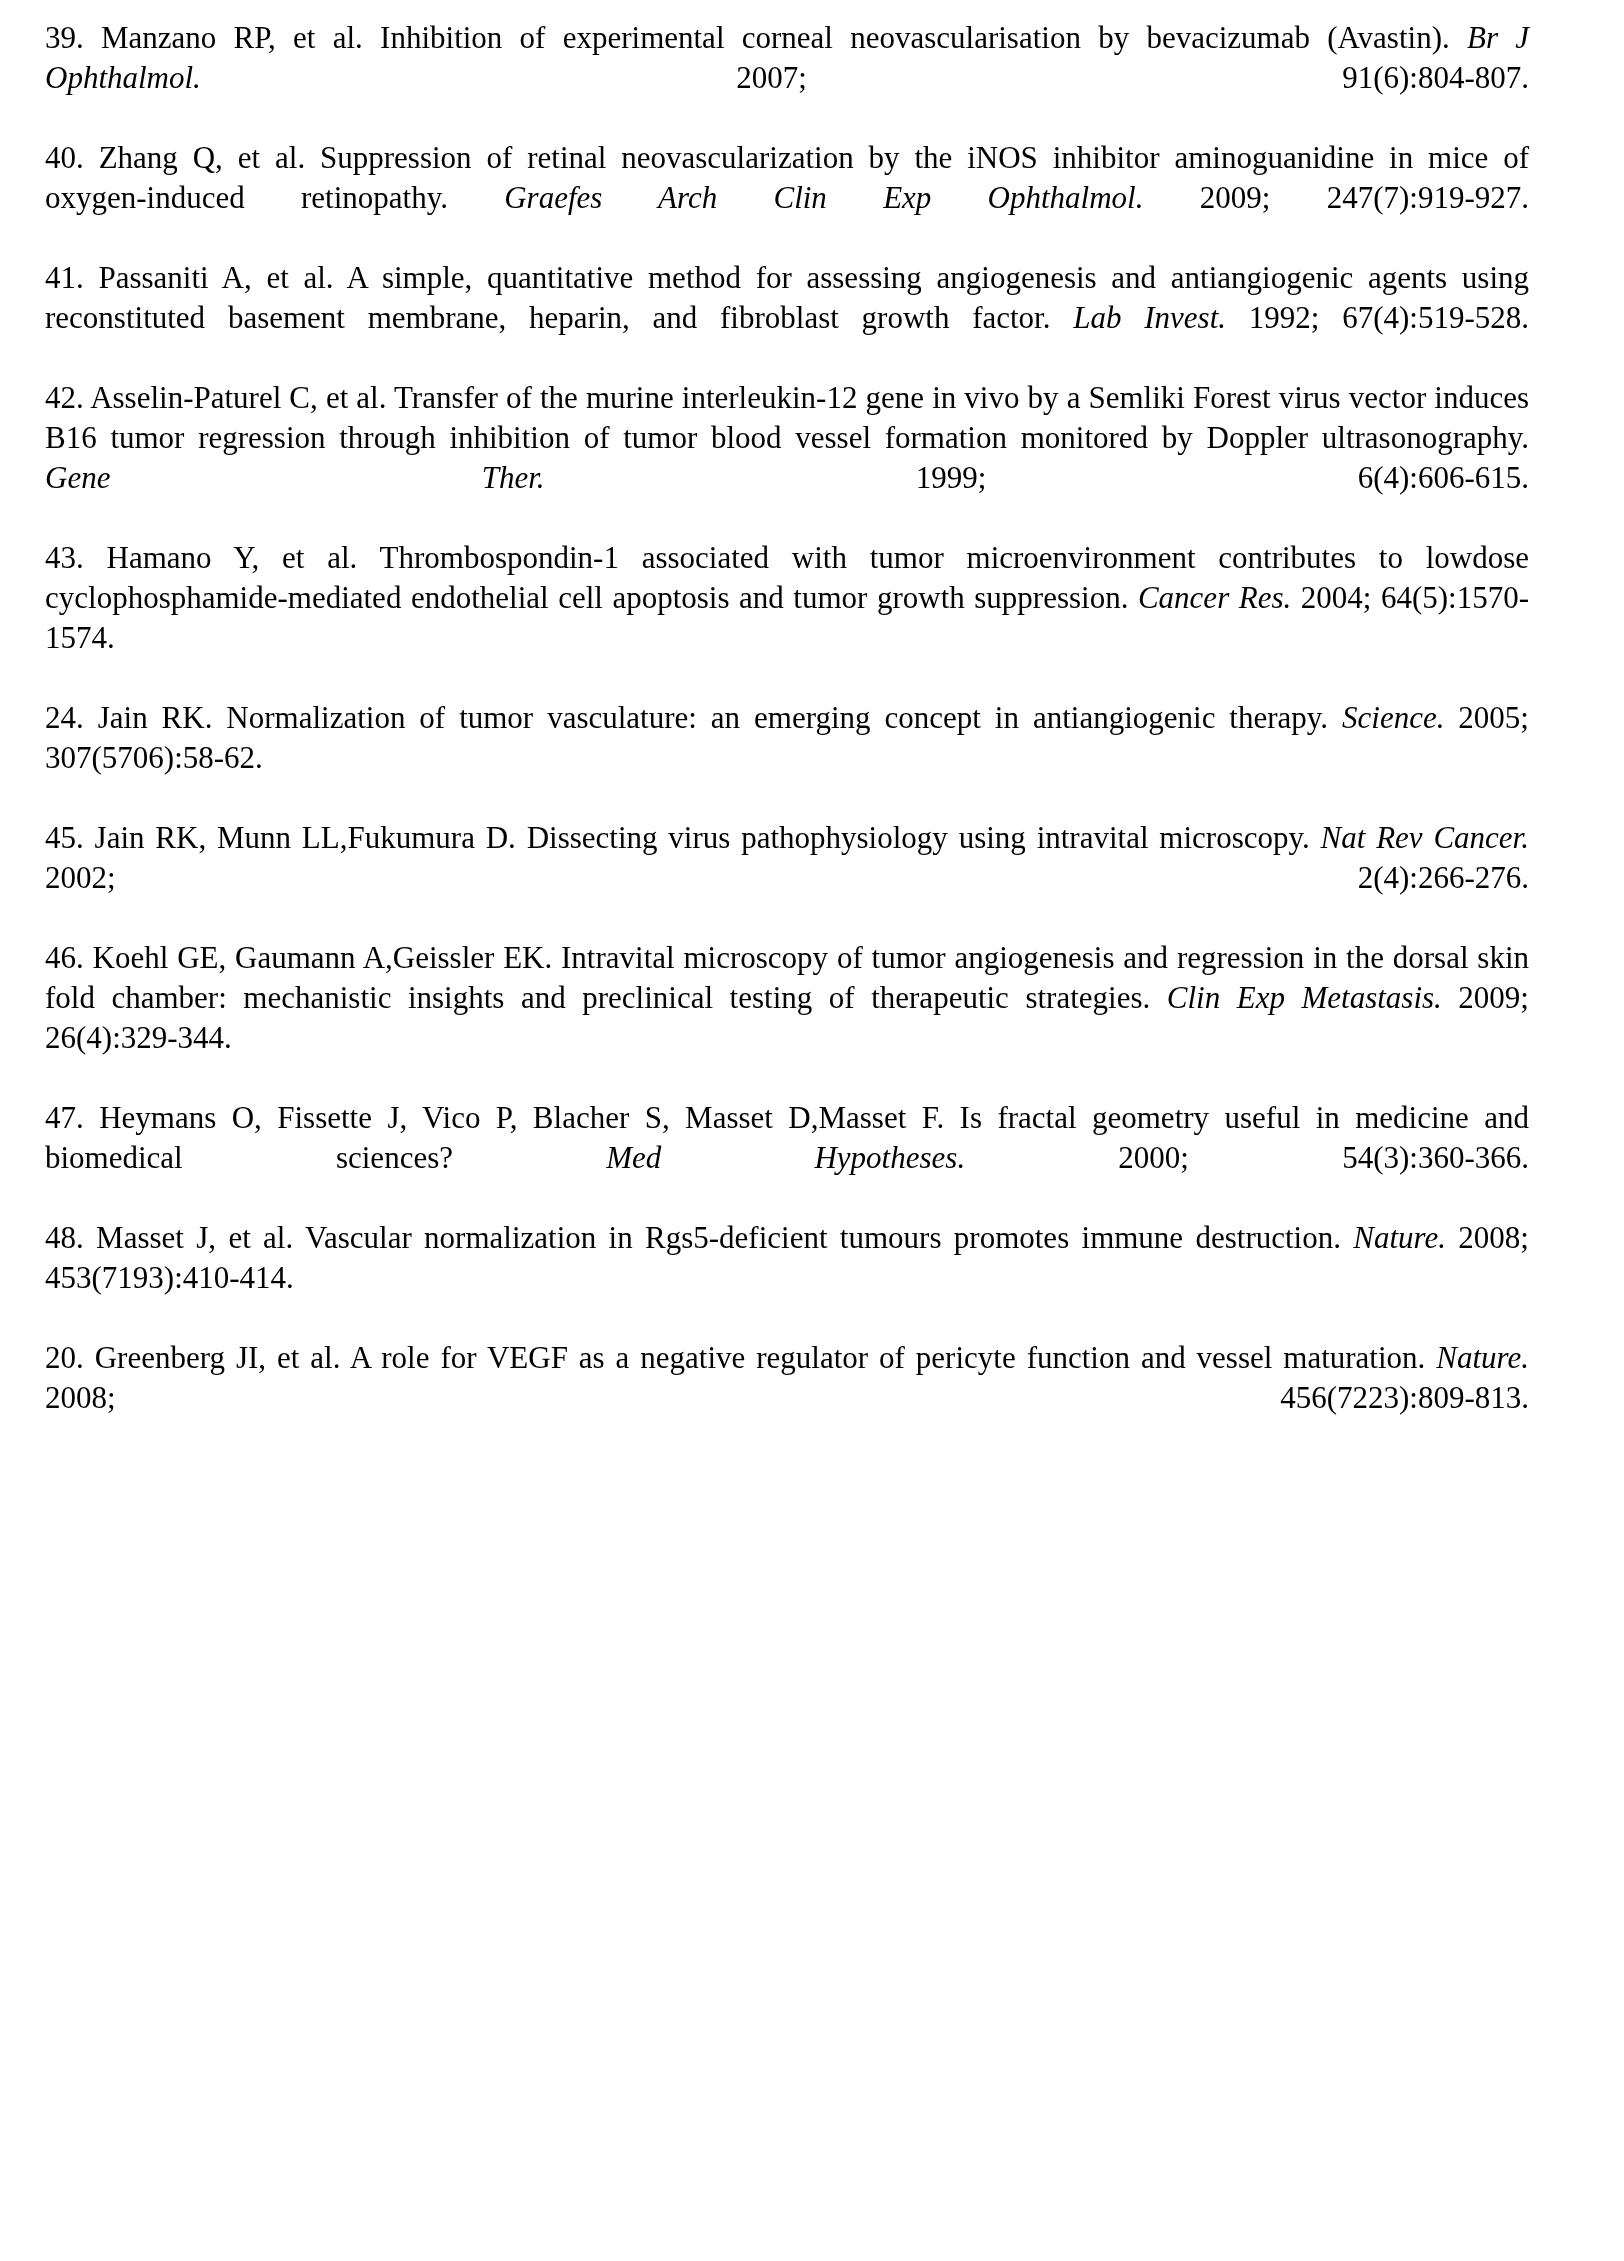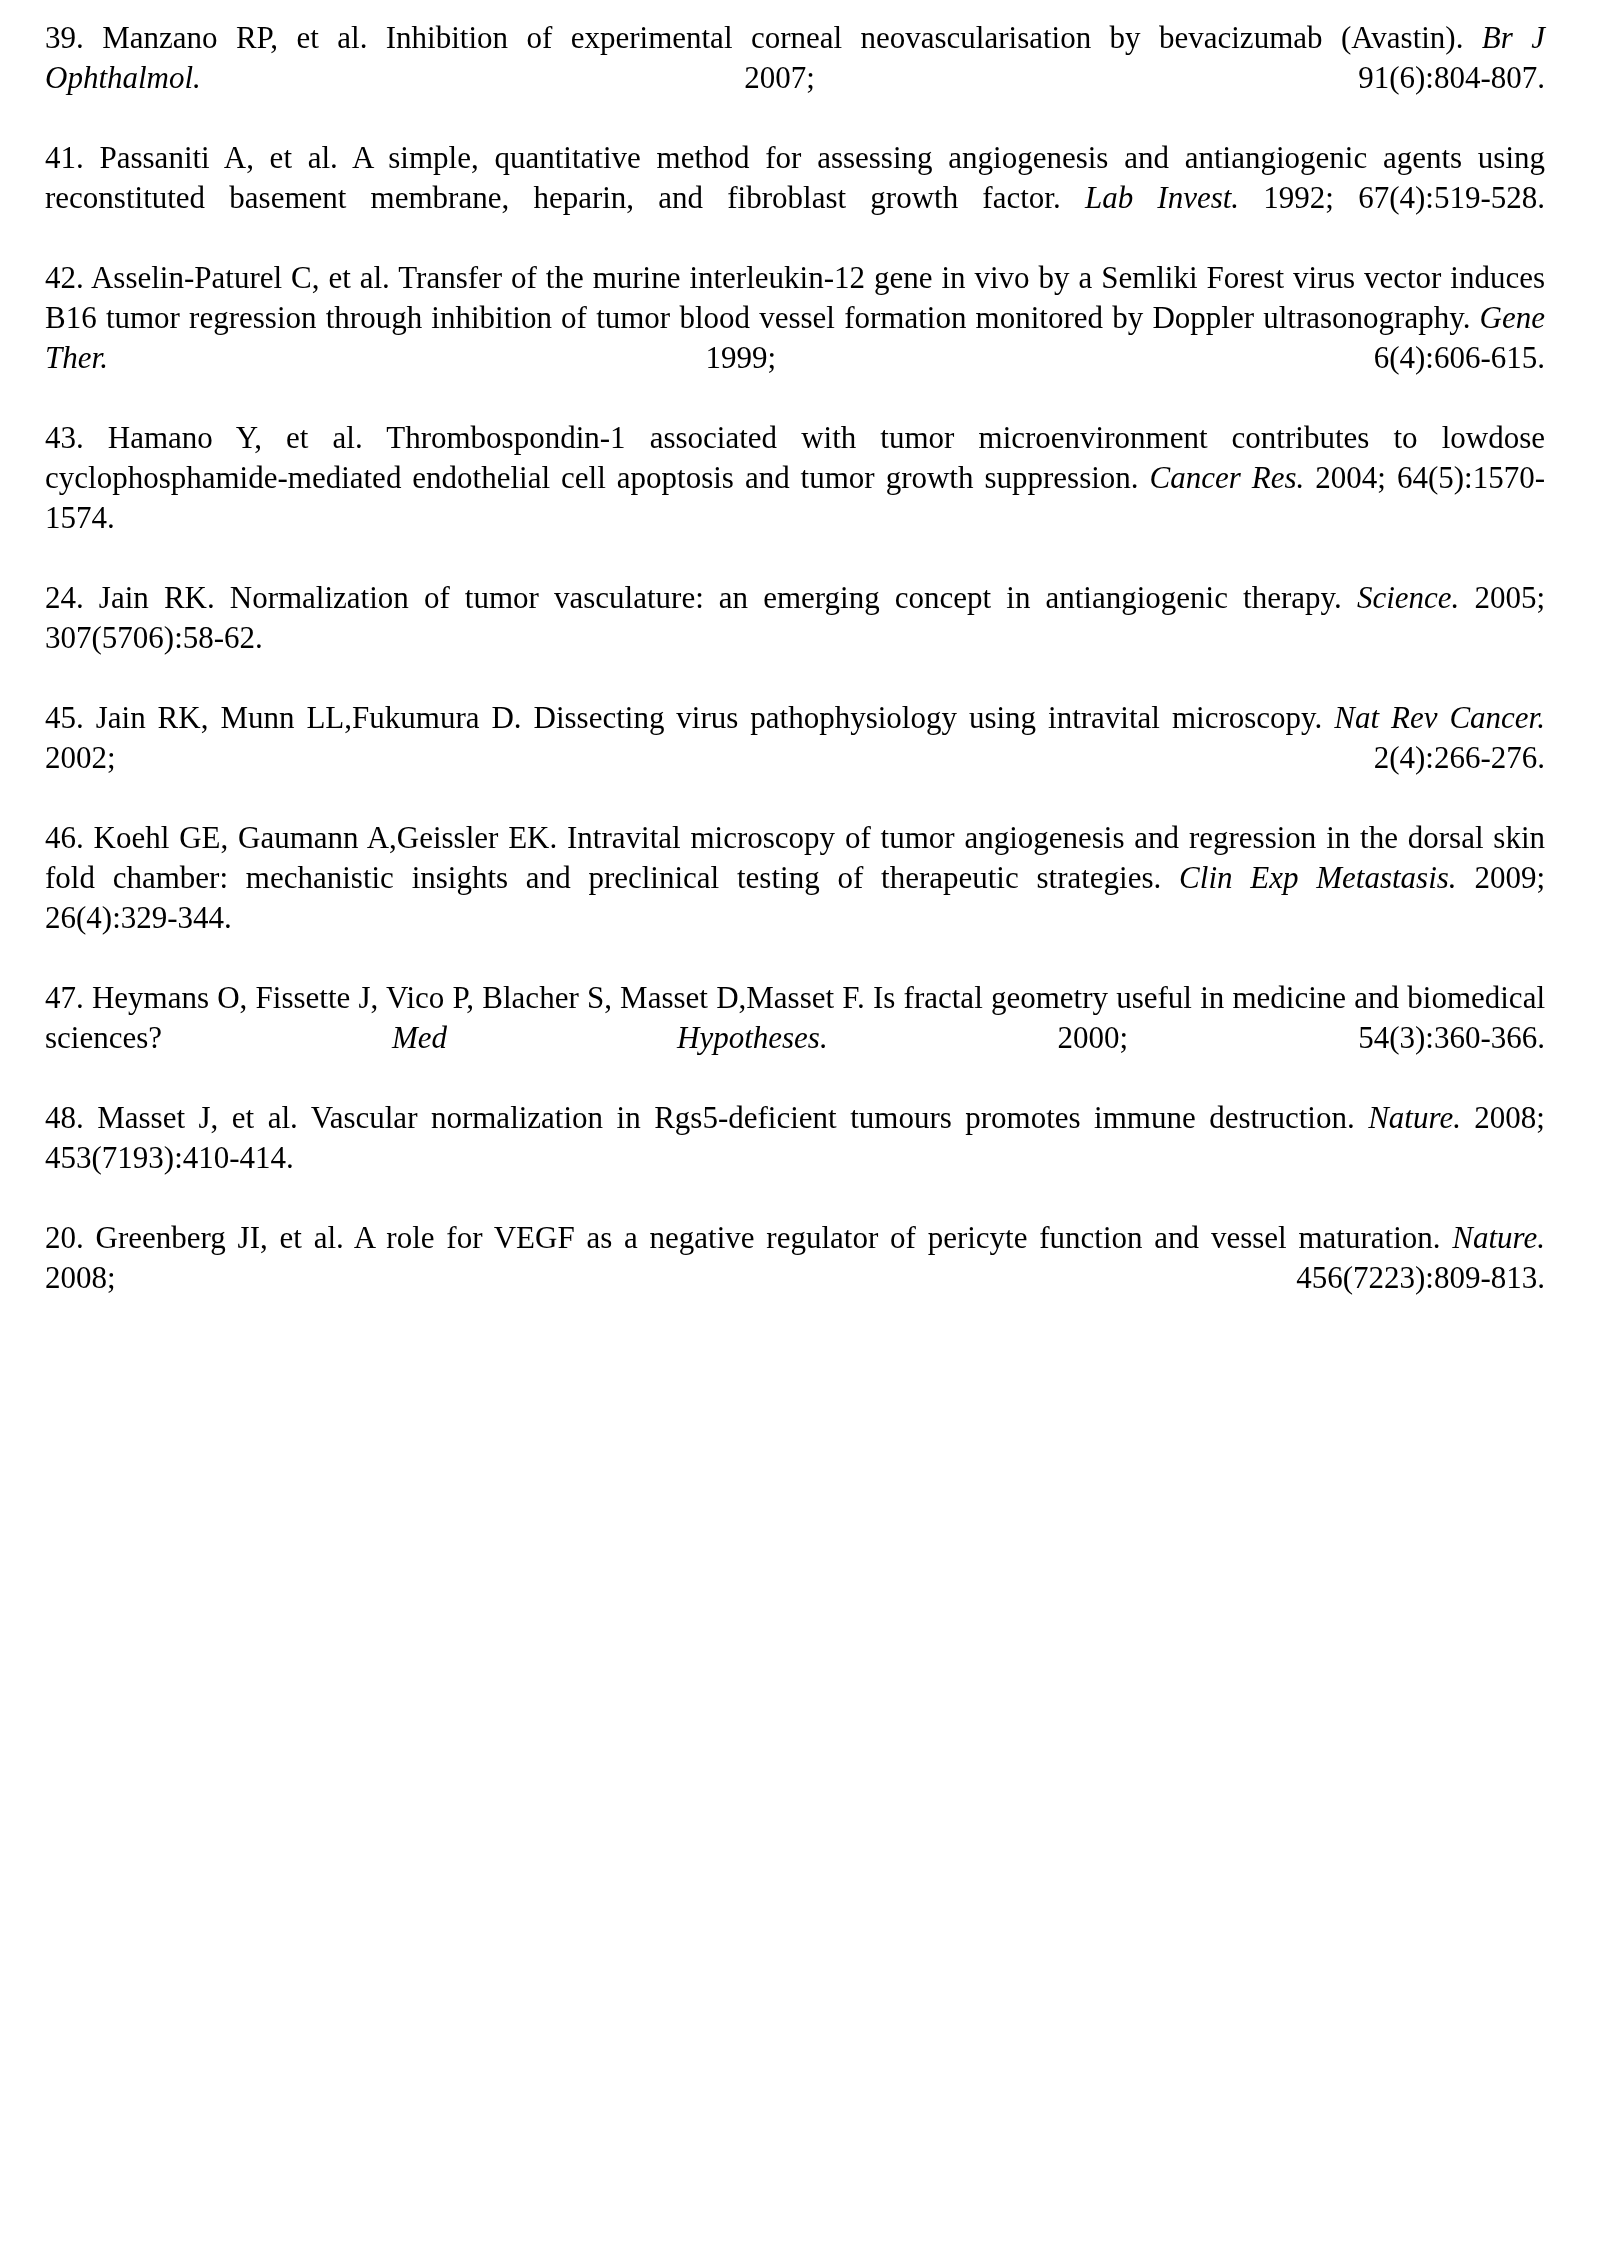--- a/index.html
+++ b/index.html
@@ -25,21 +25,21 @@
   .reference-list {
     margin: 0;
     padding: 0;
     list-style: none;
   }
   .reference {
     font-size: 31px;
     line-height: 40px;
     text-align: justify;
     text-justify: inter-word;
-    margin: 0 0 0 0;
+    margin: 0 16px 0 0;
     padding: 0;
     hyphens: none;
     -webkit-hyphens: none;
     word-spacing: 0.01em;
   }
   
   .reference::after {
     content: "";
     display: inline-block;
     width: 100%;
@@ -52,20 +52,21 @@
   .ref-journal {
     font-style: italic;
   }
 </style>
 </head>
 <body>
 
 <div class="page">
   <ol class="reference-list" id="reference-list">
       <li class="reference"><span class="ref-num">39.</span><span class="ref-text"> Manzano RP, et al. Inhibition of experimental corneal neovascularisation by bevacizumab (Avastin). </span><span class="ref-journal">Br J Ophthalmol.</span><span class="ref-cite"> 2007; 91(6):804-807.</span></li>
+      <li class="reference"><span class="ref-num">40.</span><span class="ref-text"> Zhang Q, et al. Suppression of retinal neovascularization by the iNOS inhibitor aminoguanidine in mice of oxygen-induced retinopathy. </span><span class="ref-journal">Graefes Arch Clin Exp Ophthalmol.</span><span class="ref-cite"> 2009; 247(7):919-927.</span></li>
       <li class="reference"><span class="ref-num">41.</span><span class="ref-text"> Passaniti A, et al. A simple, quantitative method for assessing angiogenesis and antiangiogenic agents using reconstituted basement membrane, heparin, and fibroblast growth factor. </span><span class="ref-journal">Lab Invest.</span><span class="ref-cite"> 1992; 67(4):519-528.</span></li>
       <li class="reference"><span class="ref-num">42.</span><span class="ref-text"> Asselin-Paturel C, et al. Transfer of the murine interleukin-12 gene in vivo by a Semliki Forest virus vector induces B16 tumor regression through inhibition of tumor blood vessel formation monitored by Doppler ultrasonography. </span><span class="ref-journal">Gene Ther.</span><span class="ref-cite"> 1999; 6(4):606-615.</span></li>
       <li class="reference"><span class="ref-num">43.</span><span class="ref-text"> Hamano Y, et al. Thrombospondin-1 associated with tumor microenvironment contributes to lowdose cyclophosphamide-mediated endothelial cell apoptosis and tumor growth suppression. </span><span class="ref-journal">Cancer Res.</span><span class="ref-cite"> 2004; 64(5):1570-1574.</span></li>
       <li class="reference"><span class="ref-num">24.</span><span class="ref-text"> Jain RK. Normalization of tumor vasculature: an emerging concept in antiangiogenic therapy. </span><span class="ref-journal">Science.</span><span class="ref-cite"> 2005; 307(5706):58-62.</span></li>
       <li class="reference"><span class="ref-num">45.</span><span class="ref-text"> Jain RK, Munn LL,Fukumura D. Dissecting virus pathophysiology using intravital microscopy. </span><span class="ref-journal">Nat Rev Cancer.</span><span class="ref-cite"> 2002; 2(4):266-276.</span></li>
       <li class="reference"><span class="ref-num">46.</span><span class="ref-text"> Koehl GE, Gaumann A,Geissler EK. Intravital microscopy of tumor angiogenesis and regression in the dorsal skin fold chamber: mechanistic insights and preclinical testing of therapeutic strategies. </span><span class="ref-journal">Clin Exp Metastasis.</span><span class="ref-cite"> 2009; 26(4):329-344.</span></li>
       <li class="reference"><span class="ref-num">47.</span><span class="ref-text"> Heymans O, Fissette J, Vico P, Blacher S, Masset D,Masset F. Is fractal geometry useful in medicine and biomedical sciences? </span><span class="ref-journal">Med Hypotheses.</span><span class="ref-cite"> 2000; 54(3):360-366.</span></li>
       <li class="reference"><span class="ref-num">48.</span><span class="ref-text"> Masset J, et al. Vascular normalization in Rgs5-deficient tumours promotes immune destruction. </span><span class="ref-journal">Nature.</span><span class="ref-cite"> 2008; 453(7193):410-414.</span></li>
       <li class="reference"><span class="ref-num">20.</span><span class="ref-text"> Greenberg JI, et al. A role for VEGF as a negative regulator of pericyte function and vessel maturation. </span><span class="ref-journal">Nature.</span><span class="ref-cite"> 2008; 456(7223):809-813.</span></li>
     </ol>

